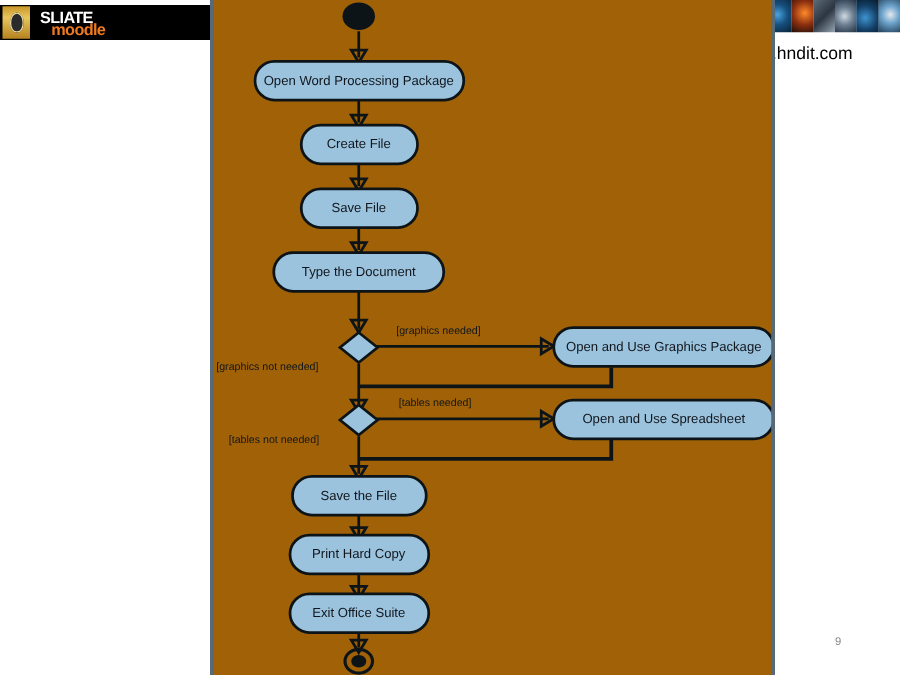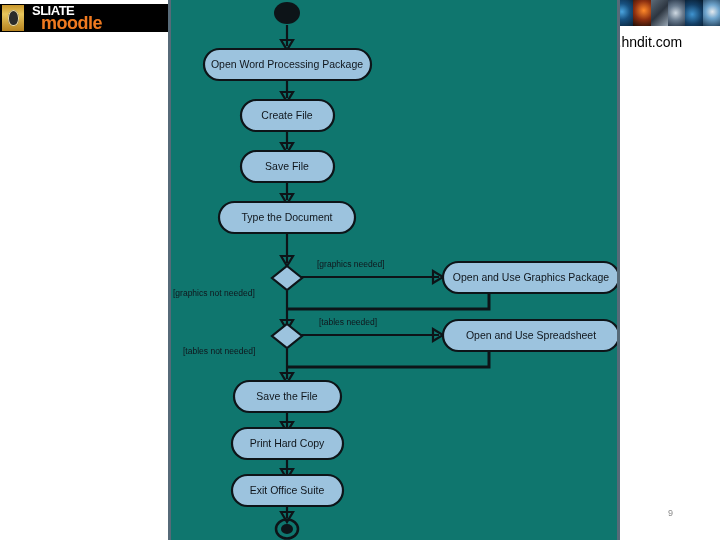--- a/index.html
+++ b/index.html
@@ -50,21 +50,21 @@
   #brand-line1 {
     display: block;
     color: #ffffff;
     font-size: 13px;
     font-weight: bold;
     letter-spacing: -0.5px;
   }
   #brand-line2 {
     display: block;
     color: #f07a20;
-    font-size: 18px;
+    font-size: 13px;
     font-weight: bold;
     letter-spacing: -0.5px;
     margin-top: -3px;
     margin-left: 9px;
   }
 
   
   #hero-strip {
     position: absolute;
     right: 0; top: 0;
@@ -100,21 +100,21 @@
     color: #8a8a8a;
   }
 
   
   #diagram-panel {
     position: absolute;
     left: 168px;
     top: 0;
     width: 452px;
     height: 540px;
-    background: #0f766e;
+    background: #a16207;
     border-left: 3px solid #566a78;
     border-right: 3px solid #566a78;
     box-sizing: border-box;
     overflow: hidden;
   }
   #diagram-svg { position: absolute; left: 0; top: 0; }
 
   .node-label {
     font-family: "Liberation Sans", sans-serif;
     font-size: 10.5px;

